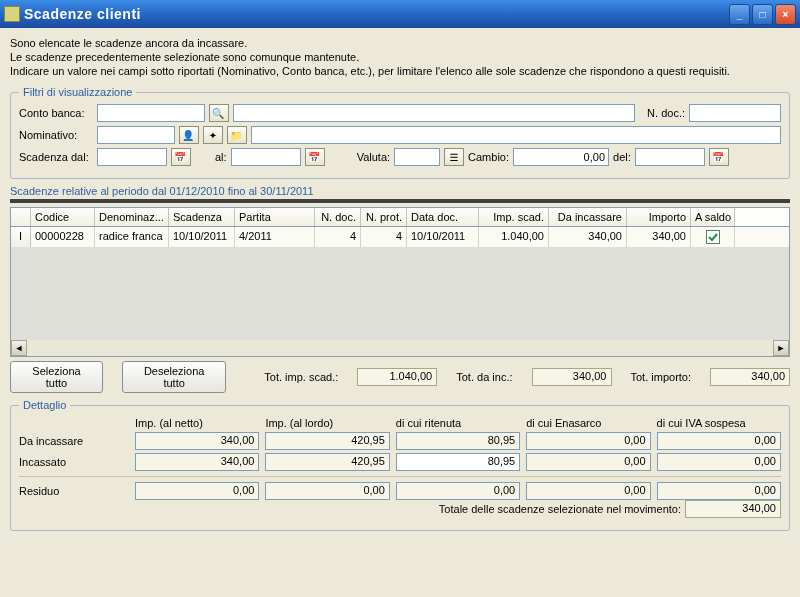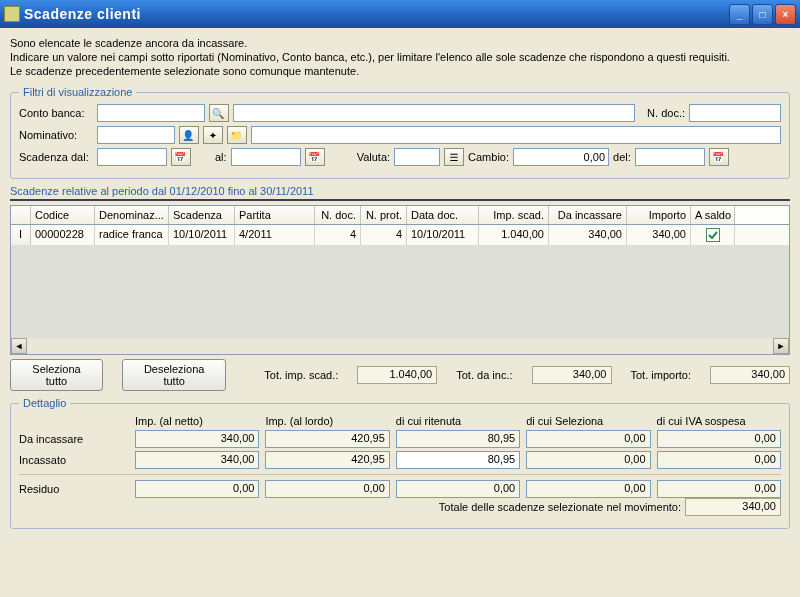--- a/index.html
+++ b/index.html
@@ -12,21 +12,21 @@
 .winbtn.close{background:linear-gradient(180deg,#f08b6f,#d84b2b)}
 .content{padding:8px 10px;height:calc(100% - 28px);display:flex;flex-direction:column}
 .intro{color:#000;margin-bottom:8px;line-height:14px}
 fieldset{border:1px solid #a9bad0;border-radius:3px;padding:6px 8px 8px;margin-bottom:6px}
 legend{color:#2b5fa7;padding:0 4px}
 .row{display:flex;align-items:center;gap:4px;margin-bottom:4px}
 .label{color:#000;white-space:nowrap}
 input.txt{border:1px solid #7f9db9;height:18px;padding:1px 3px;font-size:11px;background:#fff}
 .iconbtn{width:20px;height:18px;border:1px solid #8f8f73;background:linear-gradient(180deg,#fdfdfa,#e7e5cf);cursor:pointer;display:flex;align-items:center;justify-content:center;font-size:10px}
 .num{text-align:right}
-.sectionhead{color:#2b5fa7;border-bottom:2px solid #404040;padding-bottom:2px;margin-bottom:4px}
+.sectionhead{color:#2b5fa7;border-bottom:4px solid #404040;padding-bottom:2px;margin-bottom:4px}
 .grid{border:1px solid #8b9db2;background:#dedfd8;height:150px;position:relative}
 .gridhead{display:flex;background:#fdfdfb;border-bottom:1px solid #8b9db2}
 .gridhead .col{border-right:1px solid #c0c6b8;padding:3px 4px;background:linear-gradient(180deg,#fdfdfb,#f2f0e4);font-size:11px;white-space:nowrap;overflow:hidden}
 .gridrow{display:flex;background:#fbfaf3}
 .gridrow .cell{border-right:1px solid #d8d4c2;padding:3px 4px;font-size:11px;white-space:nowrap;overflow:hidden}
 .gridrow .marker{width:20px;text-align:center;background:linear-gradient(180deg,#fdfdfb,#f2f0e4);border-right:1px solid #c0c6b8}
 .scroll{position:absolute;bottom:0;left:0;right:0;height:16px;background:#eae7d6;display:flex;justify-content:space-between}
 .scrollbtn{width:16px;height:16px;background:linear-gradient(180deg,#f3f1e8,#d2cfbd);border:1px solid #a8a48e;font-size:9px;text-align:center;line-height:14px;cursor:pointer}
 .btnrow{display:flex;align-items:center;gap:19px;margin:4px 0 6px}
 .btn{border:1px solid #8c8c8c;background:linear-gradient(180deg,#fdfdfd,#e6e5de);border-radius:3px;padding:3px 12px;cursor:pointer;font-size:11px}
@@ -49,22 +49,22 @@
   <div class="winbtns">
     <div class="winbtn">_</div>
     <div class="winbtn">□</div>
     <div class="winbtn close">×</div>
   </div>
 </div>
 
 <div class="content">
   <div class="intro">
     <div>Sono elencate le scadenze ancora da incassare.</div>
+    <div>Le scadenze precedentemente selezionate sono comunque mantenute.</div>
     <div>Indicare un valore nei campi sotto riportati (Nominativo, Conto banca, etc.), per limitare l'elenco alle sole scadenze che rispondono a questi requisiti.</div>
-    <div>Le scadenze precedentemente selezionate sono comunque mantenute.</div>
   </div>
 
   <fieldset>
     <legend>Filtri di visualizzazione</legend>
     <div class="row">
       <span class="label" style="width:74px">Conto banca:</span>
       <input class="txt" style="width: 108px;" value="">
       <button class="iconbtn">🔍</button>
       <input class="txt" style="flex: 1 1 0%;" value="">
       <span class="label" style="margin-left:8px">N. doc.:</span>
@@ -150,21 +150,21 @@
     <div class="totfield" style="width:86px">340,00</div>
   </div>
 
   <fieldset>
     <legend>Dettaglio</legend>
     <div class="detailgrid">
       <div></div>
       <div class="hdr">Imp. (al netto)</div>
       <div class="hdr">Imp. (al lordo)</div>
       <div class="hdr">di cui ritenuta</div>
-      <div class="hdr">di cui Seleziona</div>
+      <div class="hdr">di cui Enasarco</div>
       <div class="hdr">di cui IVA sospesa</div>
 
       <div class="label">Da incassare</div>
       <div class="fld">340,00</div>
       <div class="fld">420,95</div>
       <div class="fld">80,95</div>
       <div class="fld">0,00</div>
       <div class="fld">0,00</div>
 
       <div class="label">Incassato</div>

